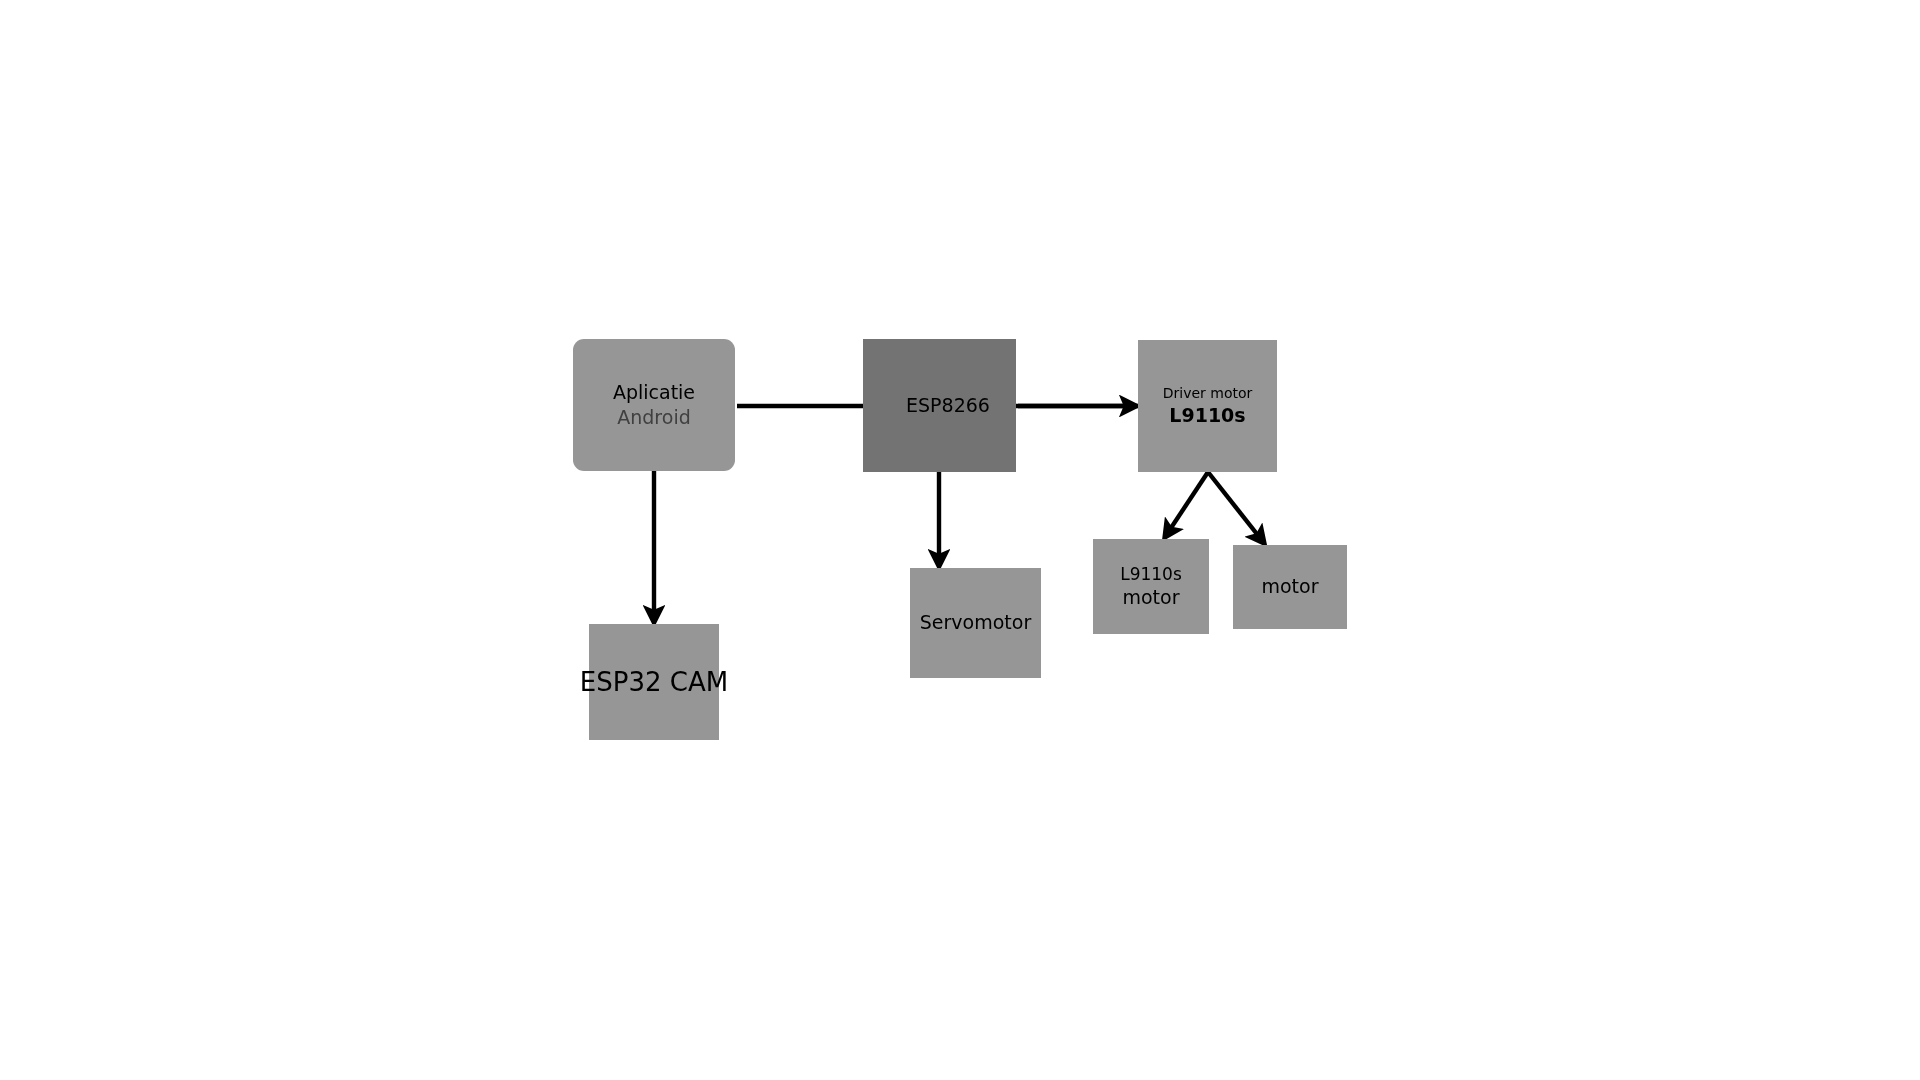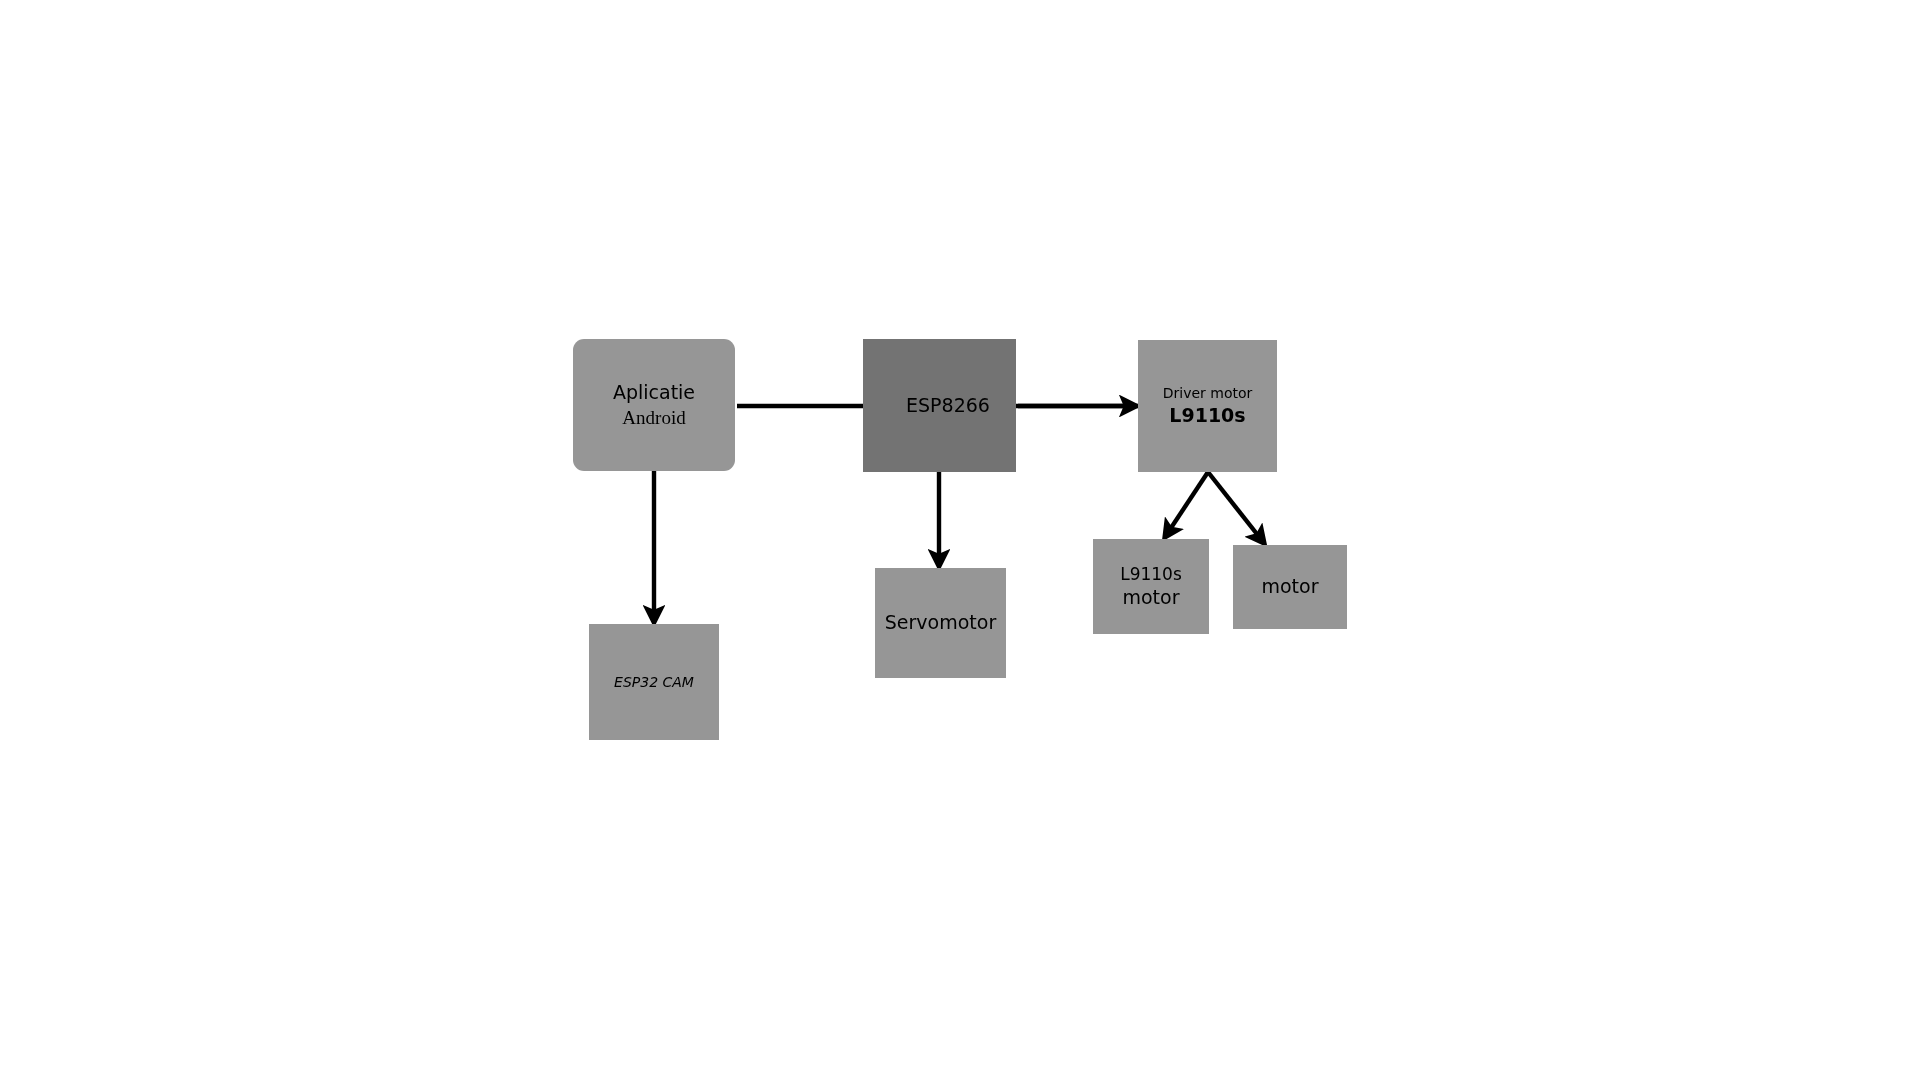--- a/index.html
+++ b/index.html
@@ -64,33 +64,33 @@
         <line x1="654" y1="471" x2="654" y2="622" stroke="#000000" stroke-width="4.4" marker-end="url(#arrowhead)"></line>
         <line x1="939" y1="472" x2="939" y2="566" stroke="#000000" stroke-width="4.4" marker-end="url(#arrowhead)"></line>
         <line x1="1208" y1="472" x2="1165" y2="537" stroke="#000000" stroke-width="4.4" marker-end="url(#arrowhead)"></line>
         <line x1="1208" y1="472" x2="1264" y2="543" stroke="#000000" stroke-width="4.4" marker-end="url(#arrowhead)"></line>
       </g>
   </svg>
 
   <div id="nodes-layer">
       <div class="node-box" style="left: 573px; top: 339px; width: 162px; height: 132px; background: rgb(150, 150, 150); border-radius: 11px;">
         <span class="node-label lbl-regular" style="font-size: 19px; color: rgb(0, 0, 0);">Aplicatie</span>
-        <span class="node-label lbl-regular" style="font-size: 19px; color: #000000; font-family: Liberation Serif, serif;">Android</span>
+        <span class="node-label lbl-regular" style="font-size: 19px; color: #404040;">Android</span>
       </div>
       <div class="node-box" style="left: 863px; top: 339px; width: 153px; height: 133px; background: #737373; padding-left: 17px;">
         <span class="node-label lbl-regular" style="font-size: 19px; color: rgb(0, 0, 0);">ESP8266</span>
       </div>
       <div class="node-box" style="left: 1138px; top: 340px; width: 139px; height: 132px; background: rgb(150, 150, 150);">
         <span class="node-label lbl-regular" style="font-size: 14px; color: rgb(0, 0, 0);">Driver motor</span>
         <span class="node-label lbl-bold" style="font-size: 19px; color: rgb(0, 0, 0);">L9110s</span>
       </div>
       <div class="node-box" style="left: 589px; top: 624px; width: 130px; height: 116px; background: rgb(150, 150, 150);">
-        <span class="node-label lbl-regular" style="font-size: 14px; color: rgb(0, 0, 0); font-style: italic;">ESP32 CAM</span>
+        <span class="node-label lbl-regular" style="font-size: 26px; color: rgb(0, 0, 0);">ESP32 CAM</span>
       </div>
-      <div class="node-box" style="left: 875px; top: 568px; width: 131px; height: 110px; background: rgb(150, 150, 150);">
+      <div class="node-box" style="left: 910px; top: 568px; width: 131px; height: 110px; background: rgb(150, 150, 150);">
         <span class="node-label lbl-regular" style="font-size: 19px; color: rgb(0, 0, 0);">Servomotor</span>
       </div>
       <div class="node-box" style="left: 1093px; top: 539px; width: 116px; height: 95px; background: rgb(150, 150, 150);">
         <span class="node-label lbl-regular" style="font-size: 17px; color: rgb(0, 0, 0);">L9110s</span>
         <span class="node-label lbl-regular" style="font-size: 19px; color: rgb(0, 0, 0);">motor</span>
       </div>
       <div class="node-box" style="left: 1233px; top: 545px; width: 114px; height: 84px; background: rgb(150, 150, 150);">
         <span class="node-label lbl-regular" style="font-size: 19px; color: rgb(0, 0, 0);">motor</span>
       </div>
     </div>

